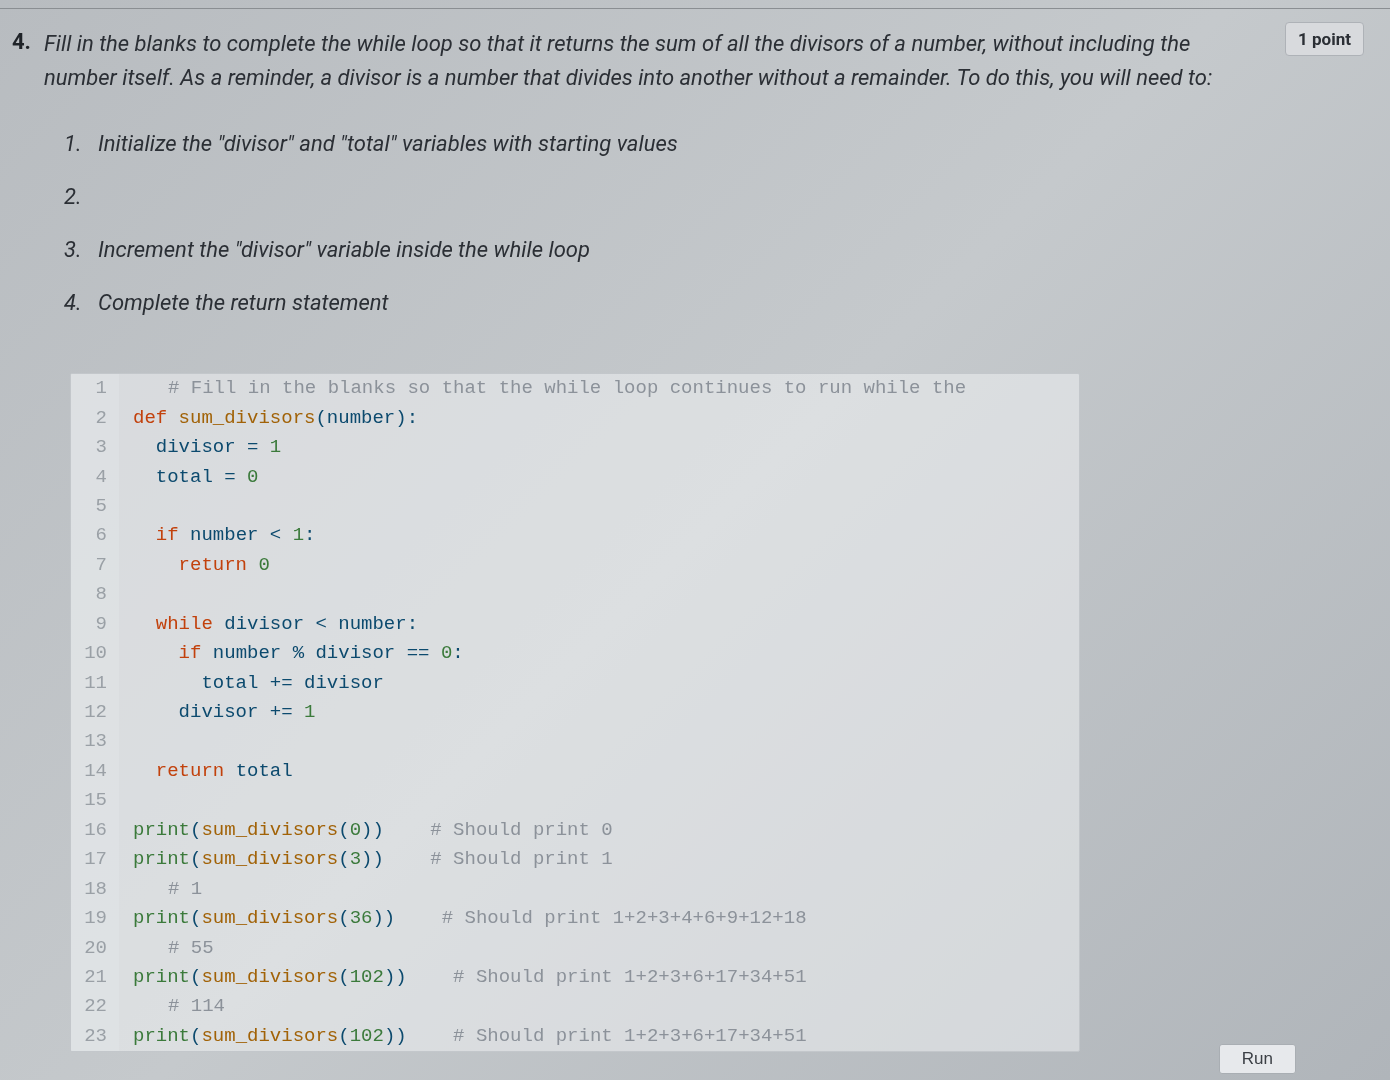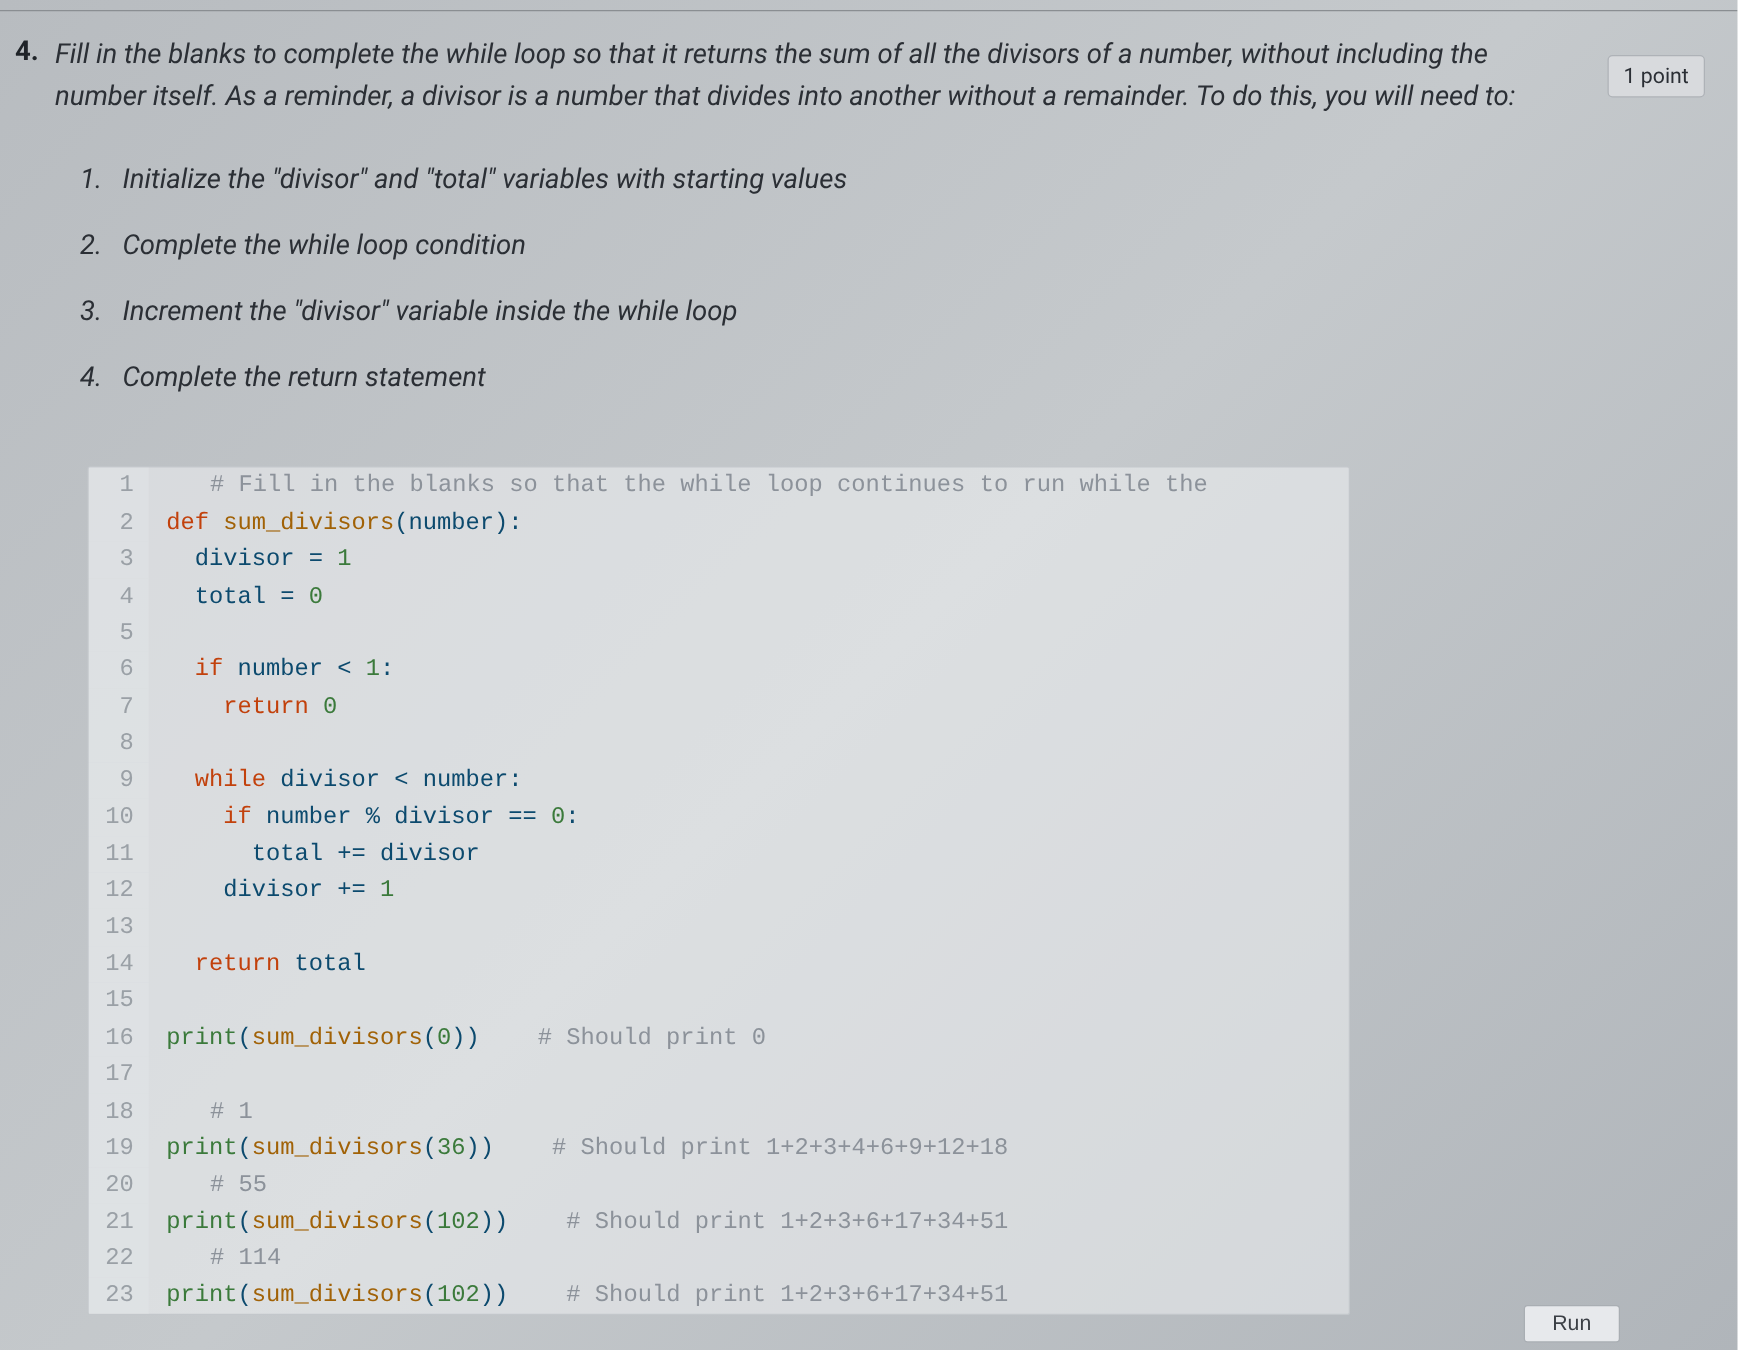--- a/index.html
+++ b/index.html
@@ -42,28 +42,28 @@
       padding-right: 120px;
       font-style: italic;
     }
     .q-text {
       font-size: 22px;
       line-height: 1.55;
       color: #2b2f35;
     }
     .points-badge {
       position: absolute;
-      top: 44px;
+      top: 22px;
       right: 26px;
       background: #d8dadd;
       border: 1px solid #aeb2b7;
       border-radius: 4px;
       padding: 6px 12px;
       font-size: 17px;
-      font-weight: 400;
+      font-weight: 700;
       color: #2b2f35;
     }
     .subitems {
       margin-top: 36px;
       padding-left: 20px;
     }
     .subitem {
       display: flex;
       align-items: baseline;
       margin-bottom: 28px;
@@ -136,21 +136,20 @@
     <div class="q-body">
       <div class="q-text">Fill in the blanks to complete the while loop so that it returns the sum of all the divisors of a number, without including the number itself. As a reminder, a divisor is a number that divides into another without a remainder. To do this, you will need to:</div>
 
       <div class="subitems" id="steps-container">
           <div class="subitem">
             <div class="subitem-number">1.</div>
             <div class="subitem-text">Initialize the "divisor" and "total" variables with starting values</div>
           </div>
           <div class="subitem">
             <div class="subitem-number">2.</div>
-            <div class="subitem-text">Complete the while loop condition</div>
           </div>
           <div class="subitem">
             <div class="subitem-number">3.</div>
             <div class="subitem-text">Increment the "divisor" variable inside the while loop</div>
           </div>
           <div class="subitem">
             <div class="subitem-number">4.</div>
             <div class="subitem-text">Complete the return statement</div>
           </div>
         </div>
@@ -219,20 +218,21 @@
       <div class="code-row">
         <div class="gutter">15</div>
         <div class="code-line"><span class="tk-op"></span></div>
       </div>
       <div class="code-row">
         <div class="gutter">16</div>
         <div class="code-line"><span class="tk-fn-call">print</span><span class="tk-op">(</span><span class="tk-id-teal">sum_divisors</span><span class="tk-op">(</span><span class="tk-num">0</span><span class="tk-op">)) </span><span class="tk-comment"># Should print 0</span></div>
       </div>
       <div class="code-row">
         <div class="gutter">17</div>
+        <div class="code-line"><span class="tk-fn-call">print</span><span class="tk-op">(</span><span class="tk-id-teal">sum_divisors</span><span class="tk-op">(</span><span class="tk-num">3</span><span class="tk-op">)) </span><span class="tk-comment"># Should print 1</span></div>
       </div>
       <div class="code-row">
         <div class="gutter">18</div>
         <div class="code-line"><span class="tk-comment"># 1</span></div>
       </div>
       <div class="code-row">
         <div class="gutter">19</div>
         <div class="code-line"><span class="tk-fn-call">print</span><span class="tk-op">(</span><span class="tk-id-teal">sum_divisors</span><span class="tk-op">(</span><span class="tk-num">36</span><span class="tk-op">)) </span><span class="tk-comment"># Should print 1+2+3+4+6+9+12+18</span></div>
       </div>
       <div class="code-row">

